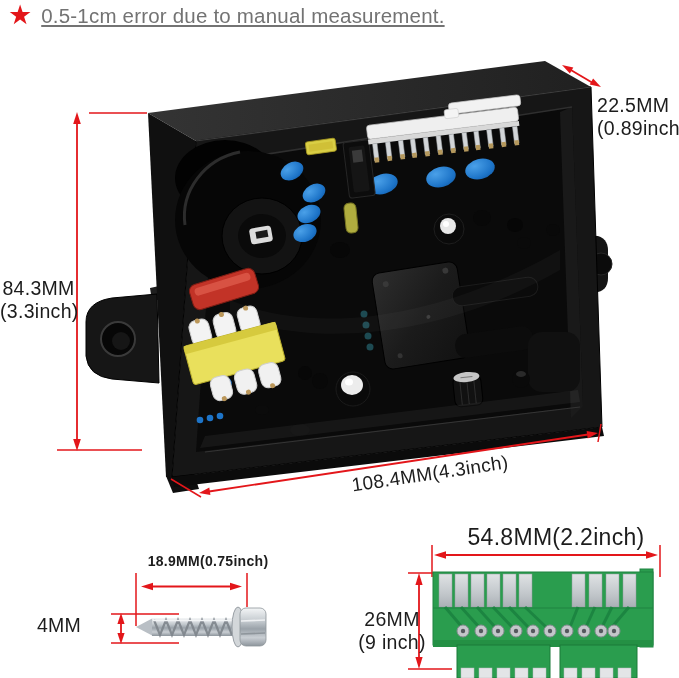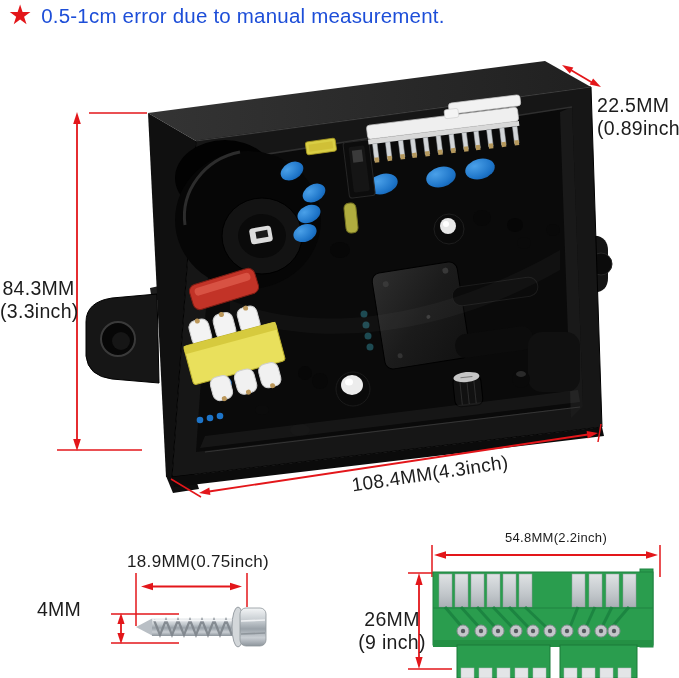--- a/index.html
+++ b/index.html
@@ -2,21 +2,21 @@
 <html><head>
 <meta charset="utf-8">
 <style>
   html,body{margin:0;padding:0;background:#ffffff;}
   .stage{
     position:relative;width:679px;height:678px;background:#ffffff;overflow:hidden;
     font-family:"Liberation Sans", sans-serif;color:#1c1c1c;
   }
   .notice{position:absolute;left:8px;top:2px;display:flex;align-items:center;gap:9px;}
   .notice .star{color:#e3161a;font-size:27px;line-height:27px;}
-  .notice .txt{font-size:20.5px;letter-spacing:.2px;color:#1d4ed8;}
+  .notice .txt{font-size:20.5px;letter-spacing:.2px;color:#737373;text-decoration:underline;}
   svg.art{position:absolute;left:0;top:0;}
   .dim{position:absolute;font-size:19.5px;letter-spacing:.3px;color:#1c1c1c;line-height:23px;white-space:nowrap;}
   .center{text-align:center;}
   .rot{transform:rotate(-8.5deg);transform-origin:center center;}
   .dim span{display:block;}
 </style>
 </head>
 <body>
 
 <div class="stage">
@@ -368,29 +368,29 @@
 
   <div class="dim" style="left:597px;top:94px;">
     <span>22.5MM</span>
     <span>(0.89inch)</span>
   </div>
 
   <div class="dim center rot" style="left:330px;top:462px;width:200px;font-size:19px;">
     <span>108.4MM(4.3inch)</span>
   </div>
 
-  <div class="dim center" style="left:108px;top:550px;width:180px;font-size:17px;">
+  <div class="dim center" style="left:118px;top:550px;width:180px;font-size:14px;font-weight:bold;">
     <span>18.9MM(0.75inch)</span>
   </div>
 
-  <div class="dim center" style="left:12px;top:598px;width:94px;">
+  <div class="dim center" style="left:12px;top:614px;width:94px;">
     <span>4MM</span>
   </div>
 
-  <div class="dim center" style="left:466px;top:526px;width:180px;font-size:13px;">
+  <div class="dim center" style="left:466px;top:526px;width:180px;font-size:23px;">
     <span>54.8MM(2.2inch)</span>
   </div>
 
   <div class="dim center" style="left:338px;top:608px;width:76px;margin-left:16px;">
     <span>26MM</span>
     <span>(9 inch)</span>
   </div>
 
 </div>
 

